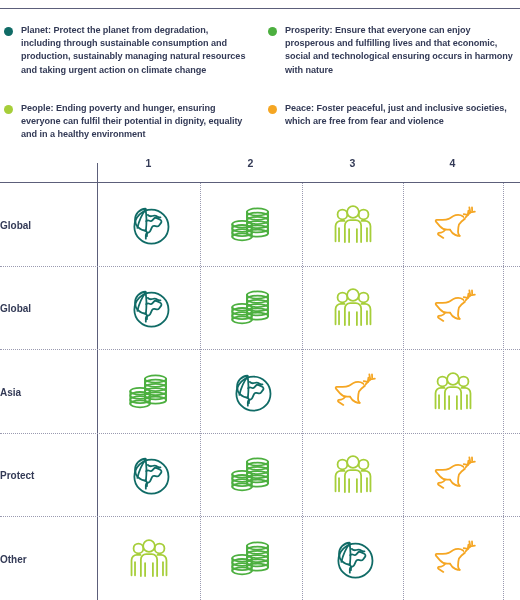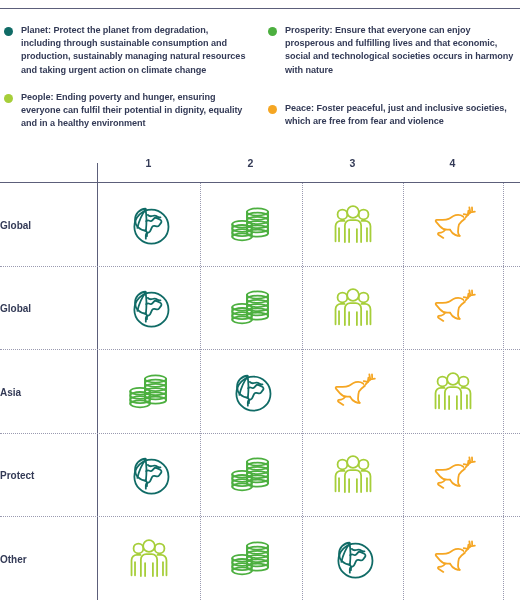--- a/index.html
+++ b/index.html
@@ -49,21 +49,21 @@
   .legend-item .legend-text {
     display: block;
     margin-left: 17px;
     font-size: 9.1px;
     font-weight: bold;
     line-height: 13.2px;
     color: #333a56;
     letter-spacing: -0.05px;
   }
   #legend-planet     { left: 4px;   top: 2px;   width: 246px; }
-  #legend-people     { left: 4px;   top: 69px;  width: 246px; }
+  #legend-people     { left: 4px;   top: 80px;  width: 246px; }
   #legend-prosperity { left: 268px; top: 2px;   width: 250px; }
   #legend-peace      { left: 268px; top: 80px;  width: 250px; }
 
   
   #matrix {
     position: absolute;
     left: 0;
     top: 155px;
     width: 520px;
     height: 445px;
@@ -184,21 +184,21 @@
     <span class="legend-text">Planet: Protect the planet from degradation, including through sustainable consumption and production, sustainably managing natural resources and taking urgent action on climate change</span>
   </div>
 
   <div class="legend-item" id="legend-people">
     <span class="bullet" id="bullet-people" style="background: rgb(166, 206, 57);"></span>
     <span class="legend-text">People: Ending poverty and hunger, ensuring everyone can fulfil their potential in dignity, equality and in a healthy environment</span>
   </div>
 
   <div class="legend-item" id="legend-prosperity">
     <span class="bullet" id="bullet-prosperity" style="background: rgb(76, 175, 63);"></span>
-    <span class="legend-text">Prosperity: Ensure that everyone can enjoy prosperous and fulfilling lives and that economic, social and technological societies occurs in harmony with nature</span>
+    <span class="legend-text">Prosperity: Ensure that everyone can enjoy prosperous and fulfilling lives and that economic, social and technological ensuring occurs in harmony with nature</span>
   </div>
 
   <div class="legend-item" id="legend-peace">
     <span class="bullet" id="bullet-peace" style="background: rgb(245, 166, 35);"></span>
     <span class="legend-text">Peace: Foster peaceful, just and inclusive societies, which are free from fear and violence</span>
   </div>
 
 </div>
 
 <div id="matrix">

